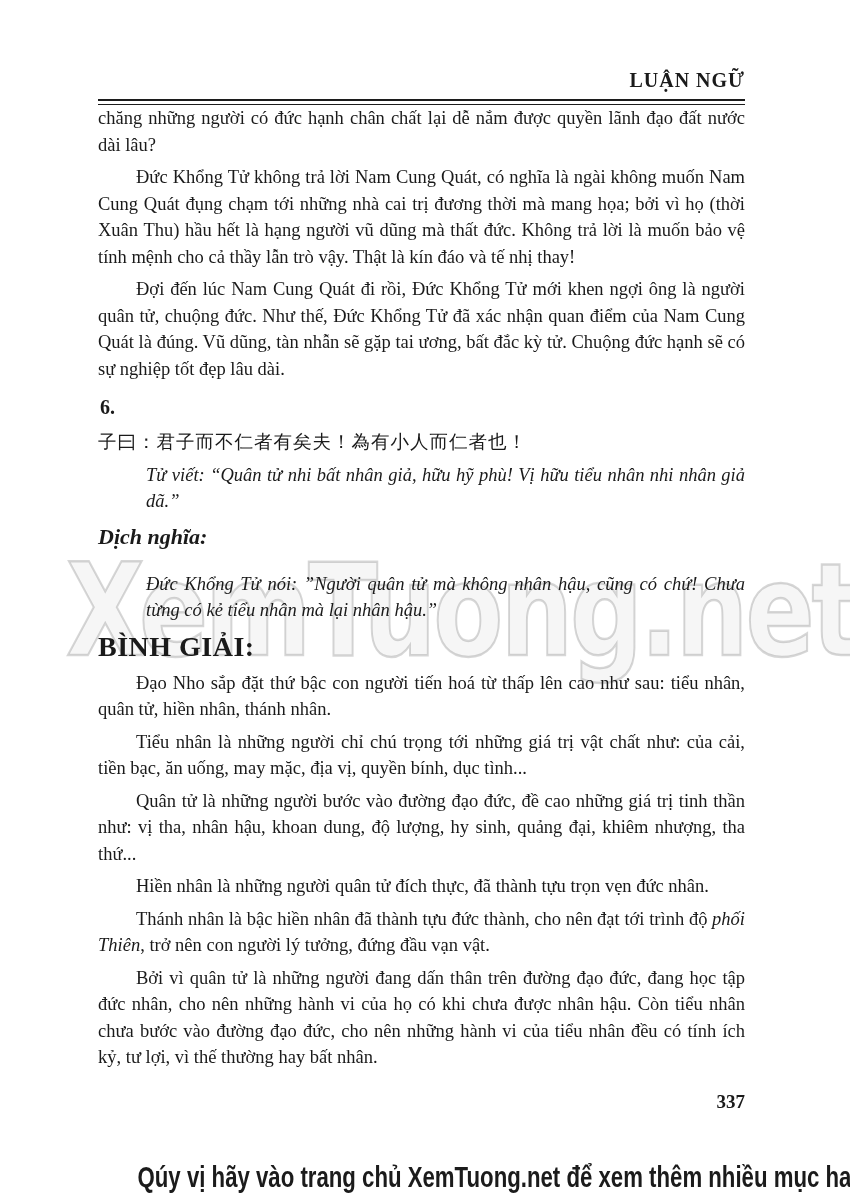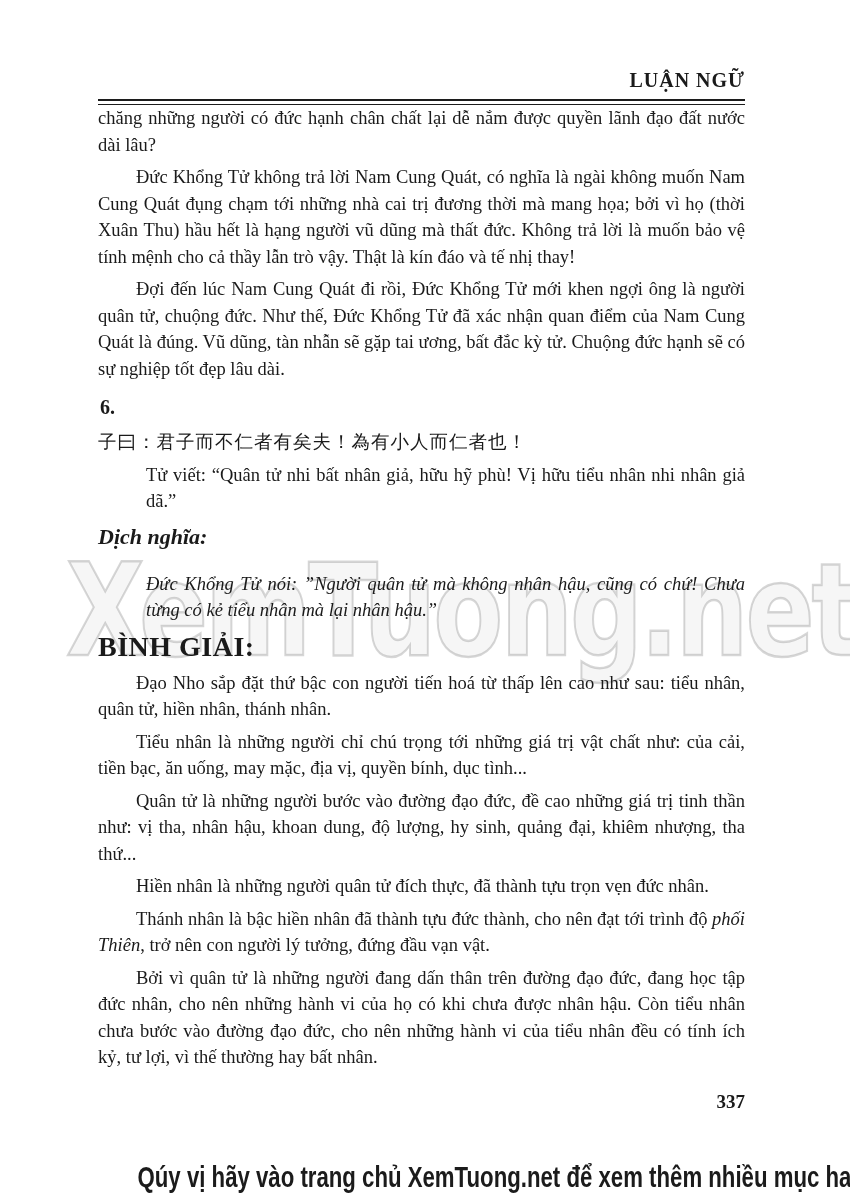--- a/index.html
+++ b/index.html
@@ -63,20 +63,21 @@
   .chinese-line{
     margin:0 0 10px 48px;
     font-size:25px;
     line-height:34px;
     letter-spacing:1px;
     text-align:left;
     text-indent:0 !important;
   }
   .transliteration{
     margin:0 0 8px 48px !important;
+    font-style:italic;
     font-size:18.5px;
     line-height:26px;
     text-indent:0 !important;
     text-align:left;
   }
   .label-italic{
     font-weight:bold;
     font-style:italic;
     font-size:22px;
     line-height:28px;

